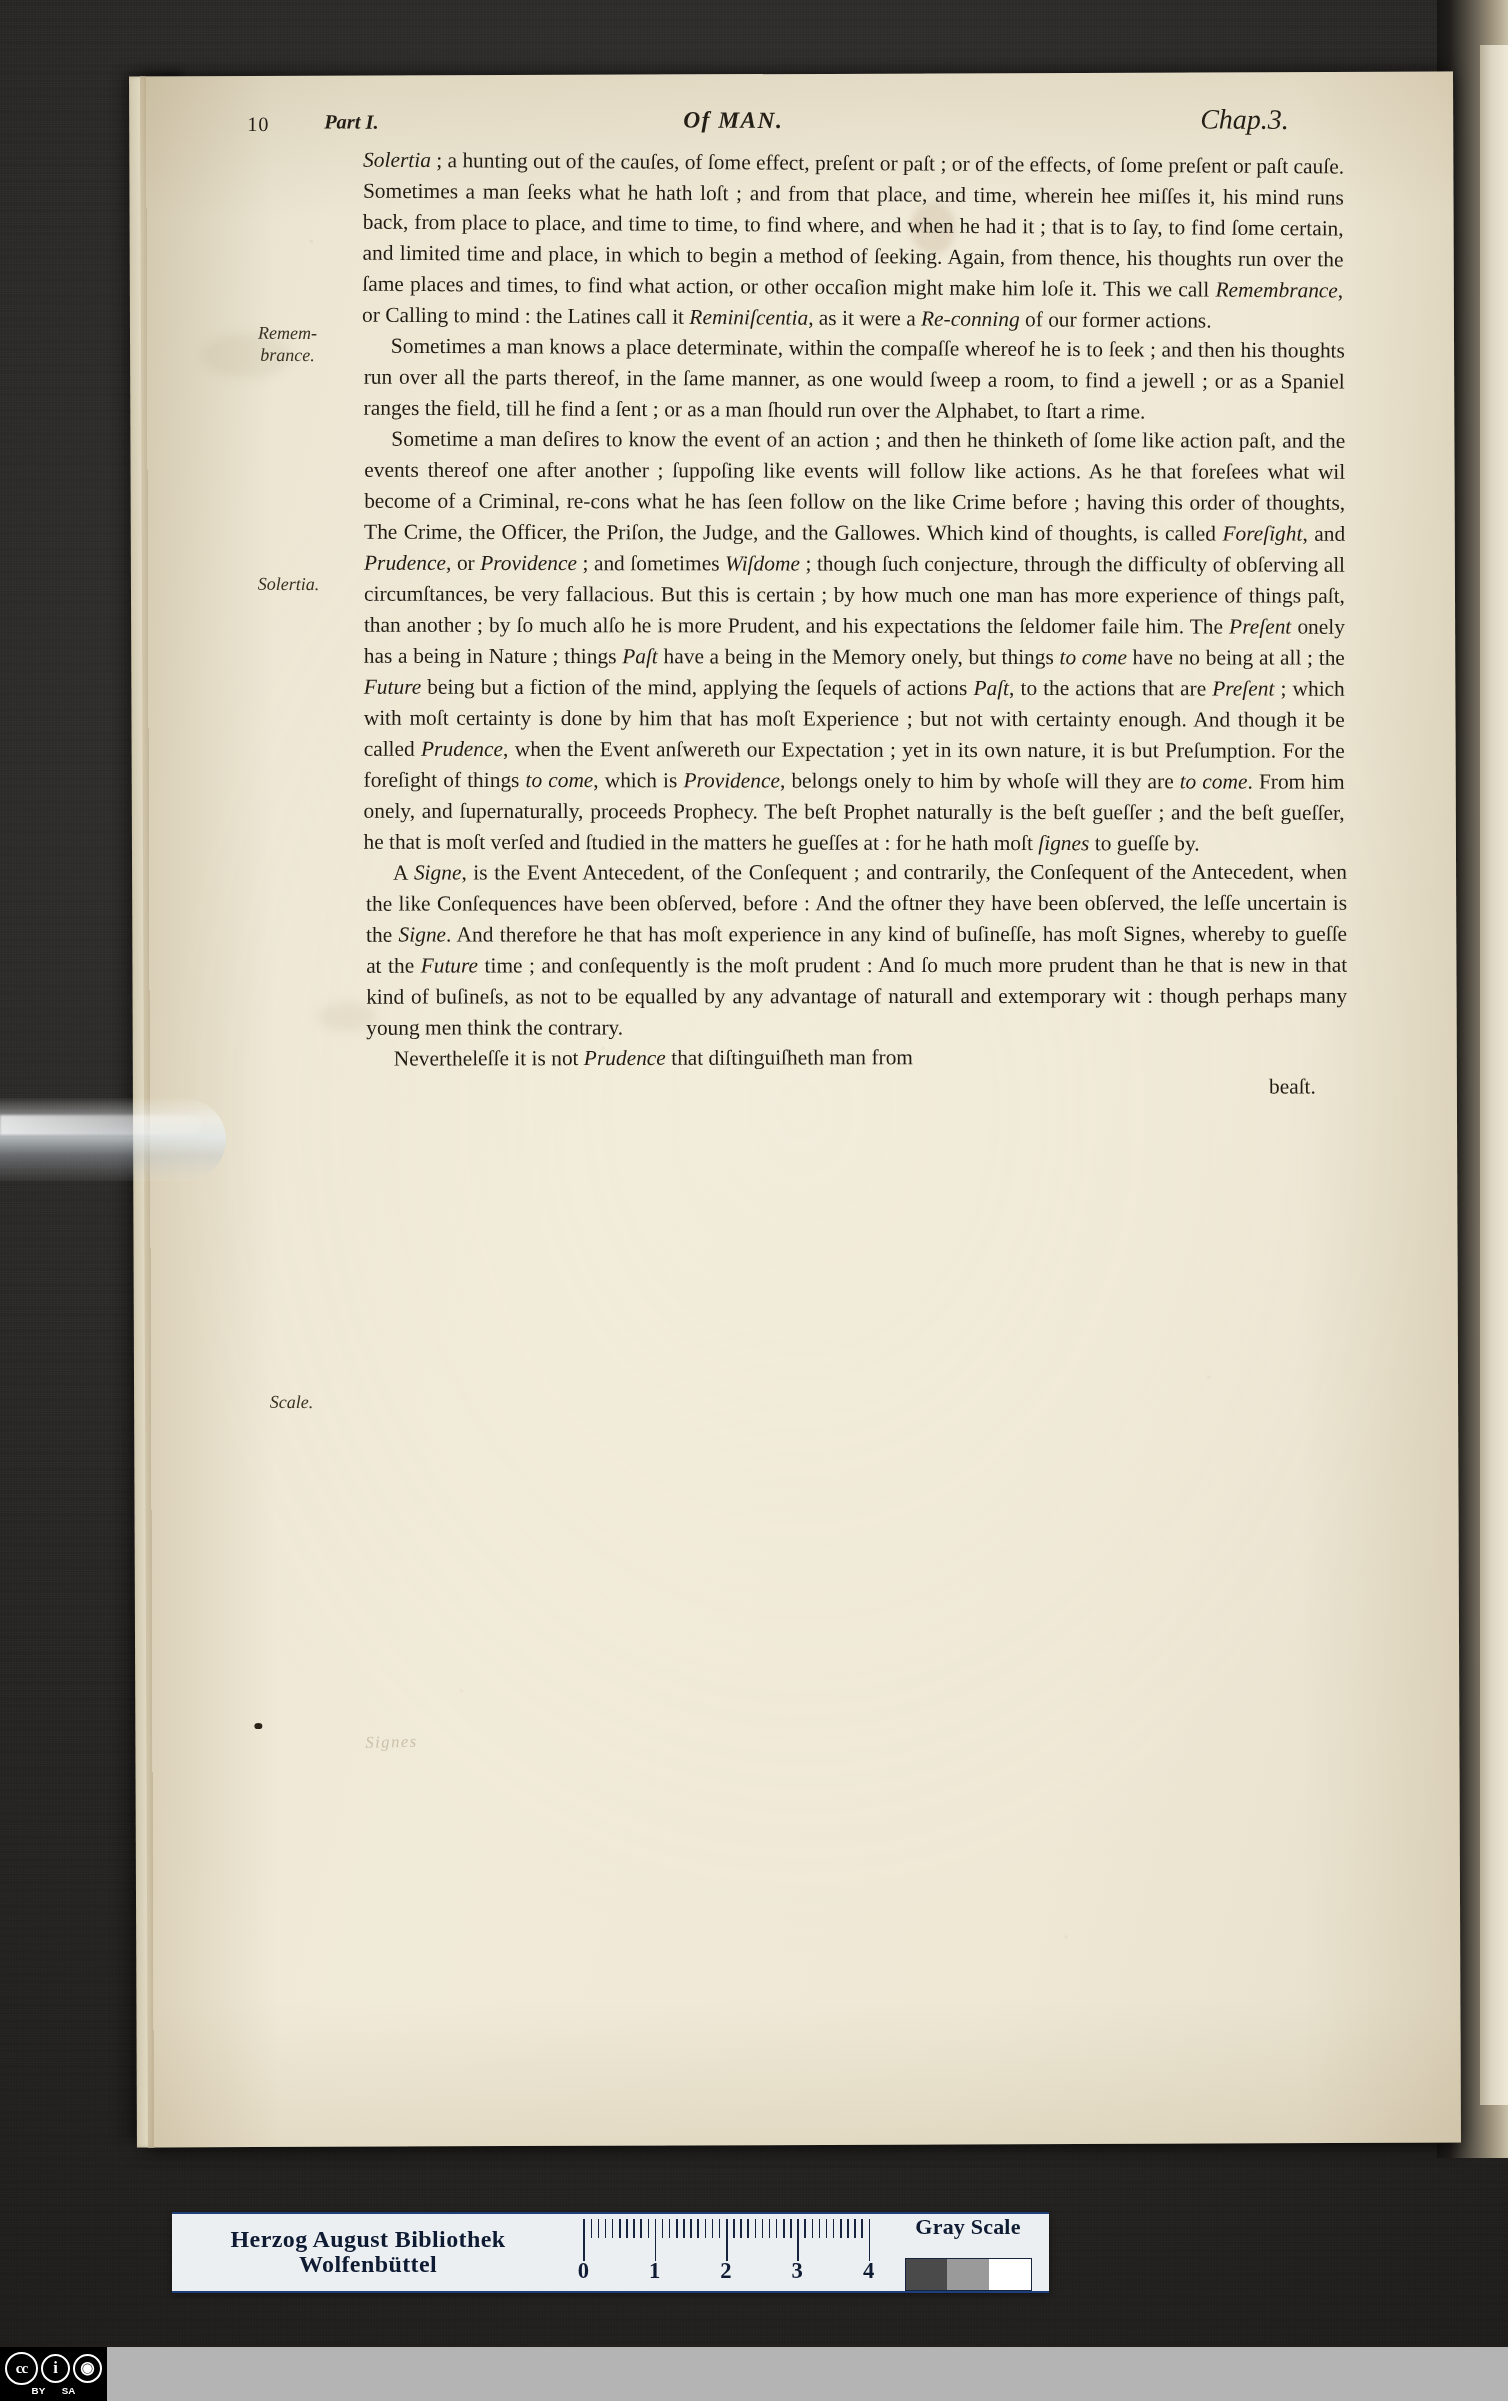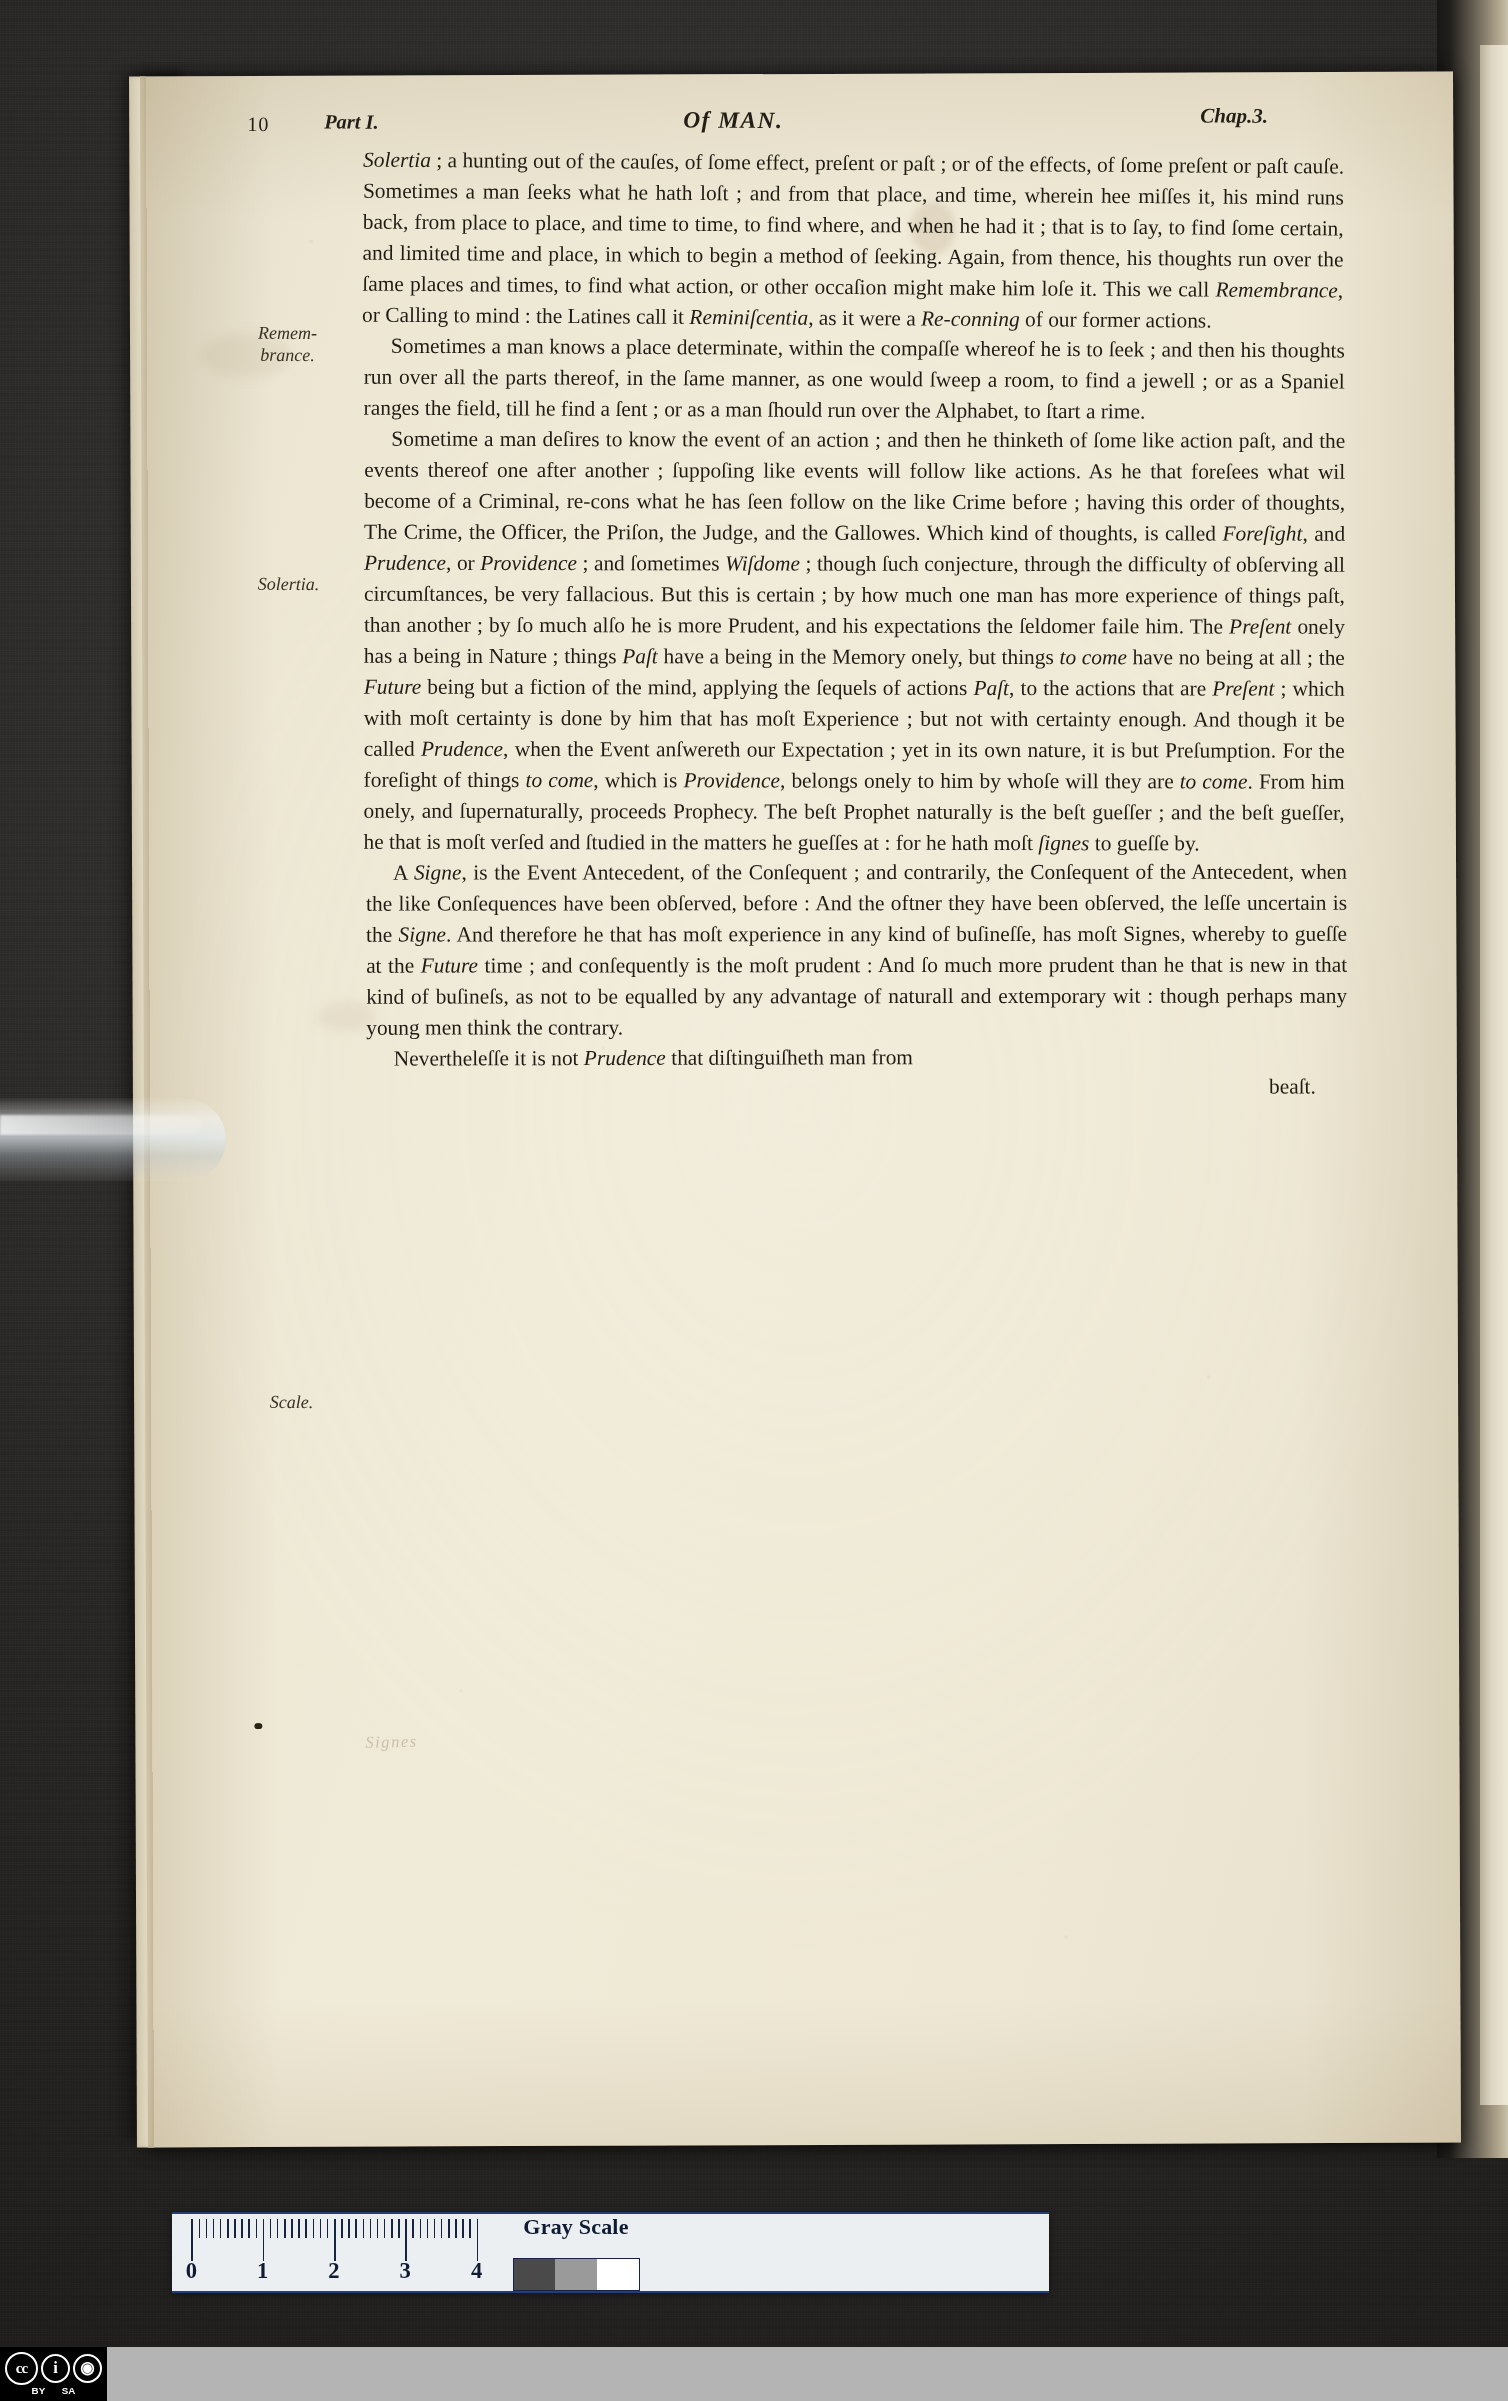--- a/index.html
+++ b/index.html
@@ -119,21 +119,21 @@
 
   
   #running-head {
     position: absolute; left: 0; top: 0; width: 1132px; height: 41px;
     transform: rotate(0.55deg);
   }
   .rh { position: absolute; white-space: nowrap; color: #241f16; }
   #rh-folio   { left: 32px;  top: 12px; font-size: 20.4px; letter-spacing: 0.8px; }
   #rh-part    { left: 83px; top: 9px; font-size: 20.4px; font-style: italic; font-weight: 600; margin-left: 26px; }
   #rh-title   { left: 468px; top: 3px;  font-size: 23.4px; font-style: italic; font-weight: 700; letter-spacing: 1.5px; }
-  #rh-chap    { left: 985px; top: -3px; font-size: 21px; font-style: italic; font-weight: 700; }
+  #rh-chap    { left: 985px; top: -3px; font-size: 28px; font-style: italic; font-weight: 400; }
 
   
   #margin-notes {
     position: absolute; left: 0px; top: 0px; width: 148px; height: 1901px;
   }
   .margin-note {
     position: absolute;
     width: 143px;
     font-style: italic;
     font-size: 18px;
@@ -328,20 +328,24 @@
       <p class="para" id="p3"><span class="ind"></span><span>Sometime a man deſires to know the event of an action ;  and then he thinketh of ſome like action paſt, and the events thereof one after another ; ſuppoſing like events will follow like actions.  As he that foreſees what wil become of a Criminal, re-cons what he has ſeen follow on the like Crime before ; having this order of thoughts, The Crime, the Officer, the Priſon, the Judge, and the Gallowes. Which kind of thoughts, is called <i>Foreſight</i>, and <i>Prudence</i>, or <i>Providence</i> ; and ſometimes <i>Wiſdome</i> ; though ſuch conjecture, through the difficulty of obſerving all circumſtances, be very fallacious.  But this is certain ; by how much one man has more experience of things paſt, than another ; by ſo much alſo he is more Prudent, and his expectations the ſeldomer faile him.  The <i>Preſent</i> onely has a being in Nature ; things <i>Paſt</i> have a being in the Memory onely, but things <i>to come</i> have no being at all ; the <i>Future</i> being but a fiction of the mind, applying the ſequels of actions <i>Paſt</i>, to the actions that are <i>Preſent</i> ; which with moſt certainty is done by him that has moſt Experience ; but not with certainty enough.  And though it be called <i>Prudence</i>, when the Event anſwereth our Expectation ; yet in its own nature, it is but Preſumption.  For the foreſight of things <i>to come</i>, which is <i>Providence</i>, belongs onely to him by whoſe will they are <i>to come</i>. From him onely, and ſupernaturally, proceeds Prophecy. The beſt Prophet naturally is the beſt gueſſer ; and the beſt gueſſer, he that is moſt verſed and ſtudied in the matters he gueſſes at : for he hath moſt <i>ſignes</i> to gueſſe by.</span></p>
       <p class="para" id="p4"><span class="ind"></span><span>A <i>Signe</i>, is the Event Antecedent, of the Conſequent ; and contrarily, the Conſequent of the Antecedent, when the like Conſequences have been obſerved, before : And the oftner they have been obſerved, the leſſe uncertain is the <i>Signe</i>.  And therefore he that has moſt experience in any kind of buſineſſe, has moſt Signes, whereby to gueſſe at the <i>Future</i> time ;  and conſequently is the moſt prudent : And ſo much more prudent than he that is new in that kind of buſineſs, as not to be equalled by any advantage of naturall and extemporary wit : though perhaps many young men think the contrary.</span></p>
       <p class="para" id="p5"><span class="ind"></span><span>Nevertheleſſe it is not <i>Prudence</i> that diſtinguiſheth man from</span></p>
       <div id="catchword">beaſt.</div>
     </div>
 
   </div>
 </div>
 
 <div id="hab-strip">
+  <div id="hab-name">
+    <div id="hab-line1">Herzog August Bibliothek</div>
+    <div id="hab-line2">Wolfenbüttel</div>
+  </div>
 
   <div id="hab-ruler">
     <div id="ruler-ticks">
         <div class="tick major" style="left: 6%;"></div>
         <div class="tick minor" style="left: 8.2%;"></div>
         <div class="tick minor" style="left: 10.4%;"></div>
         <div class="tick minor" style="left: 12.6%;"></div>
         <div class="tick minor" style="left: 14.8%;"></div>
         <div class="tick minor" style="left: 17%;"></div>
         <div class="tick minor" style="left: 19.2%;"></div>

